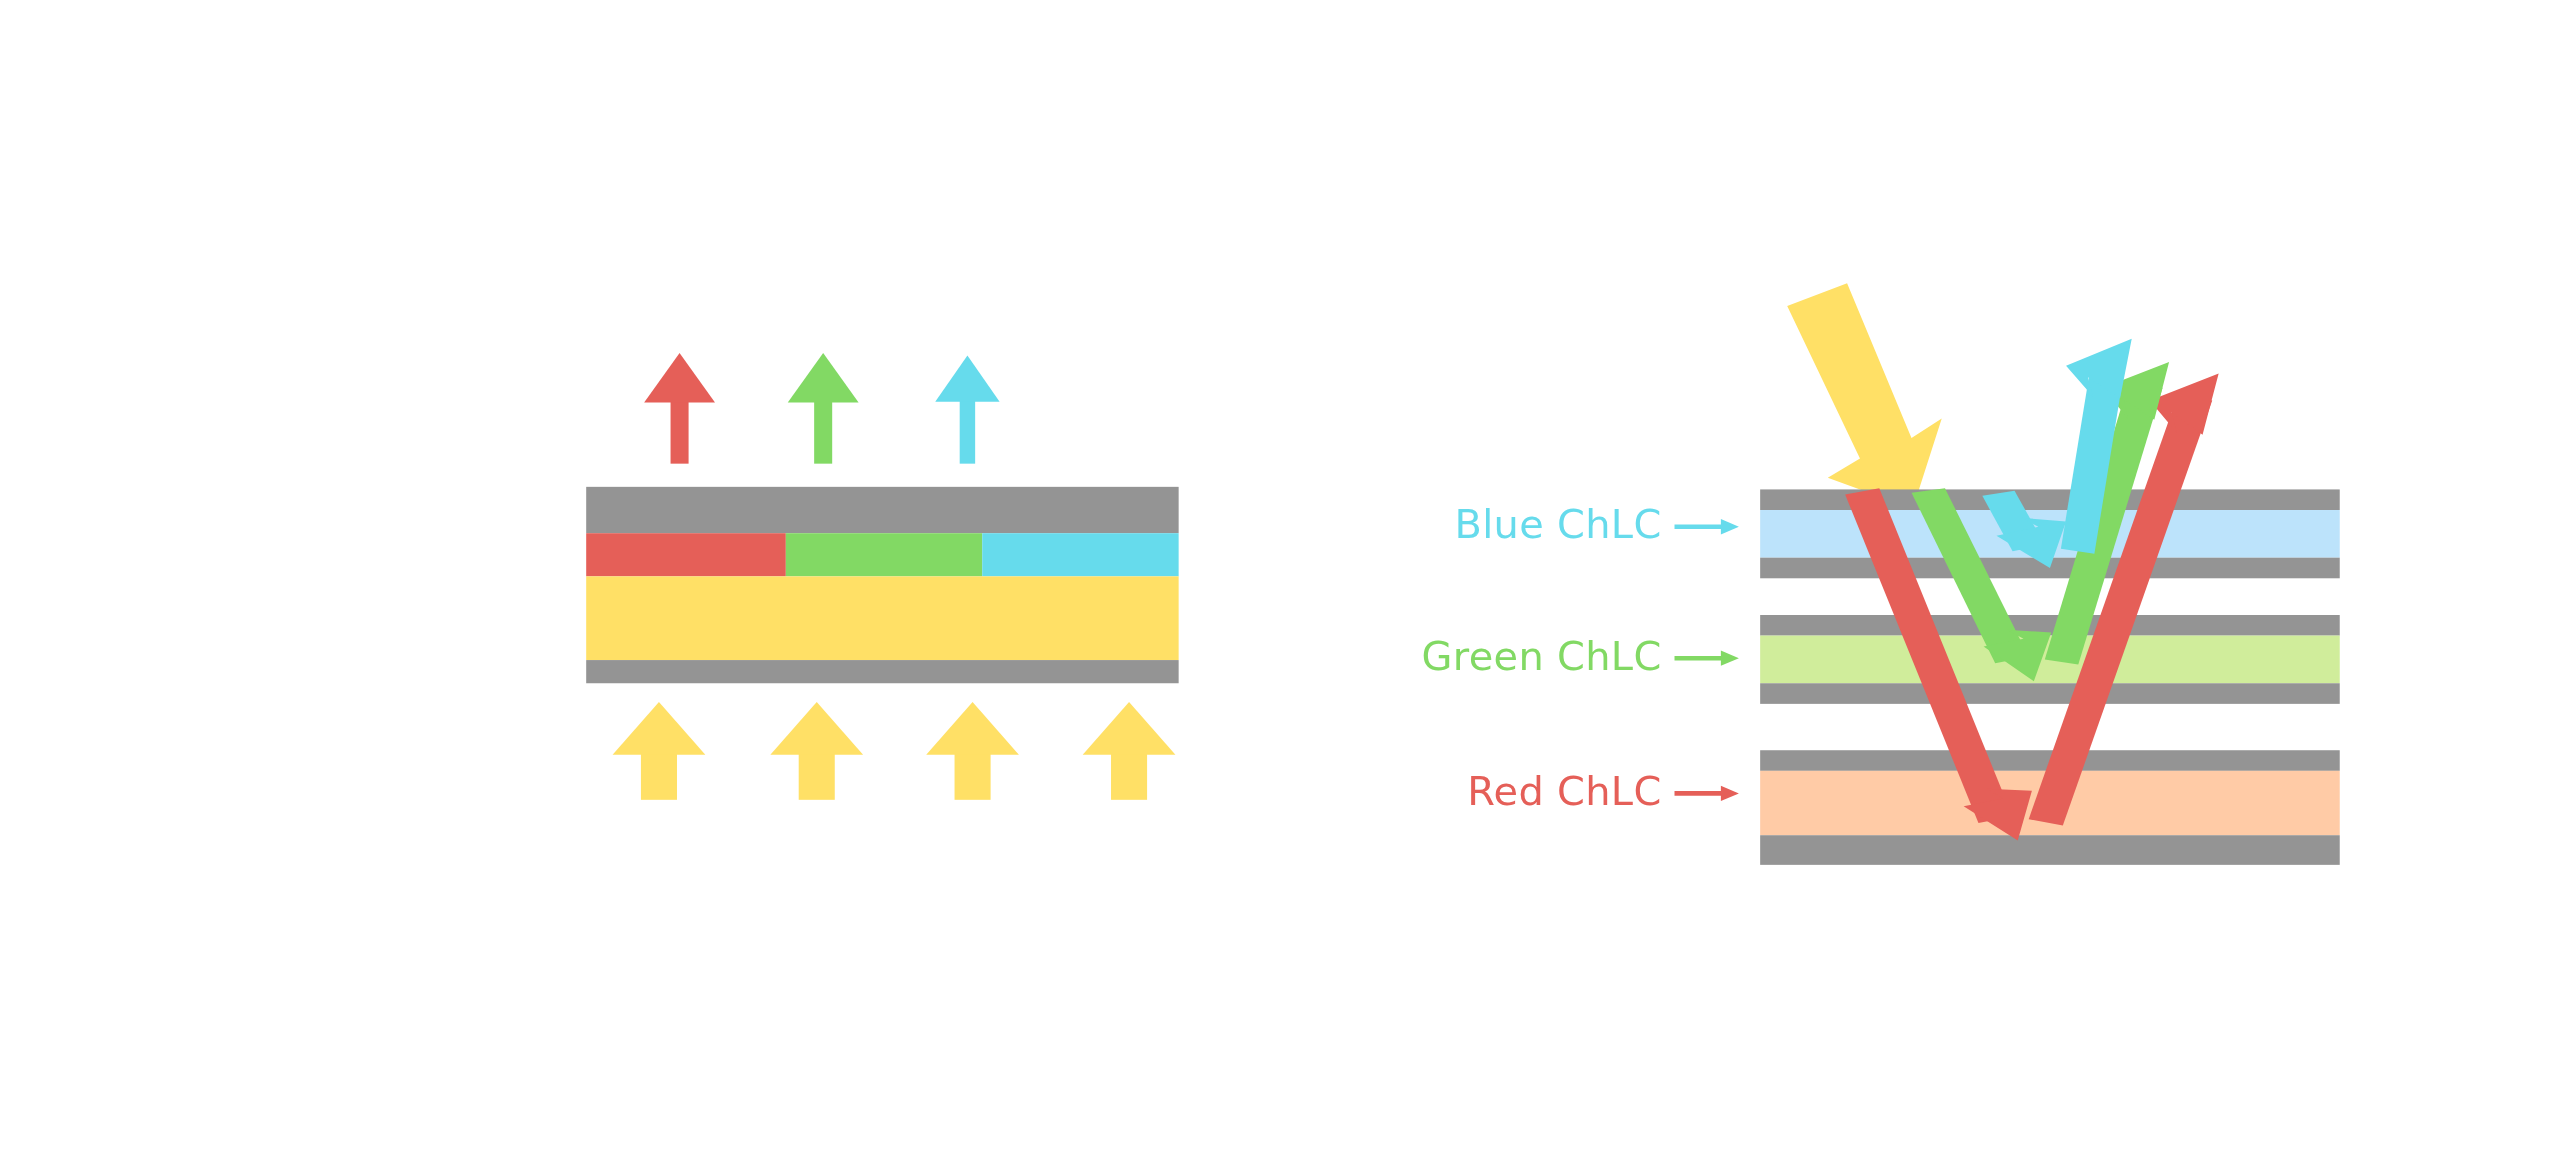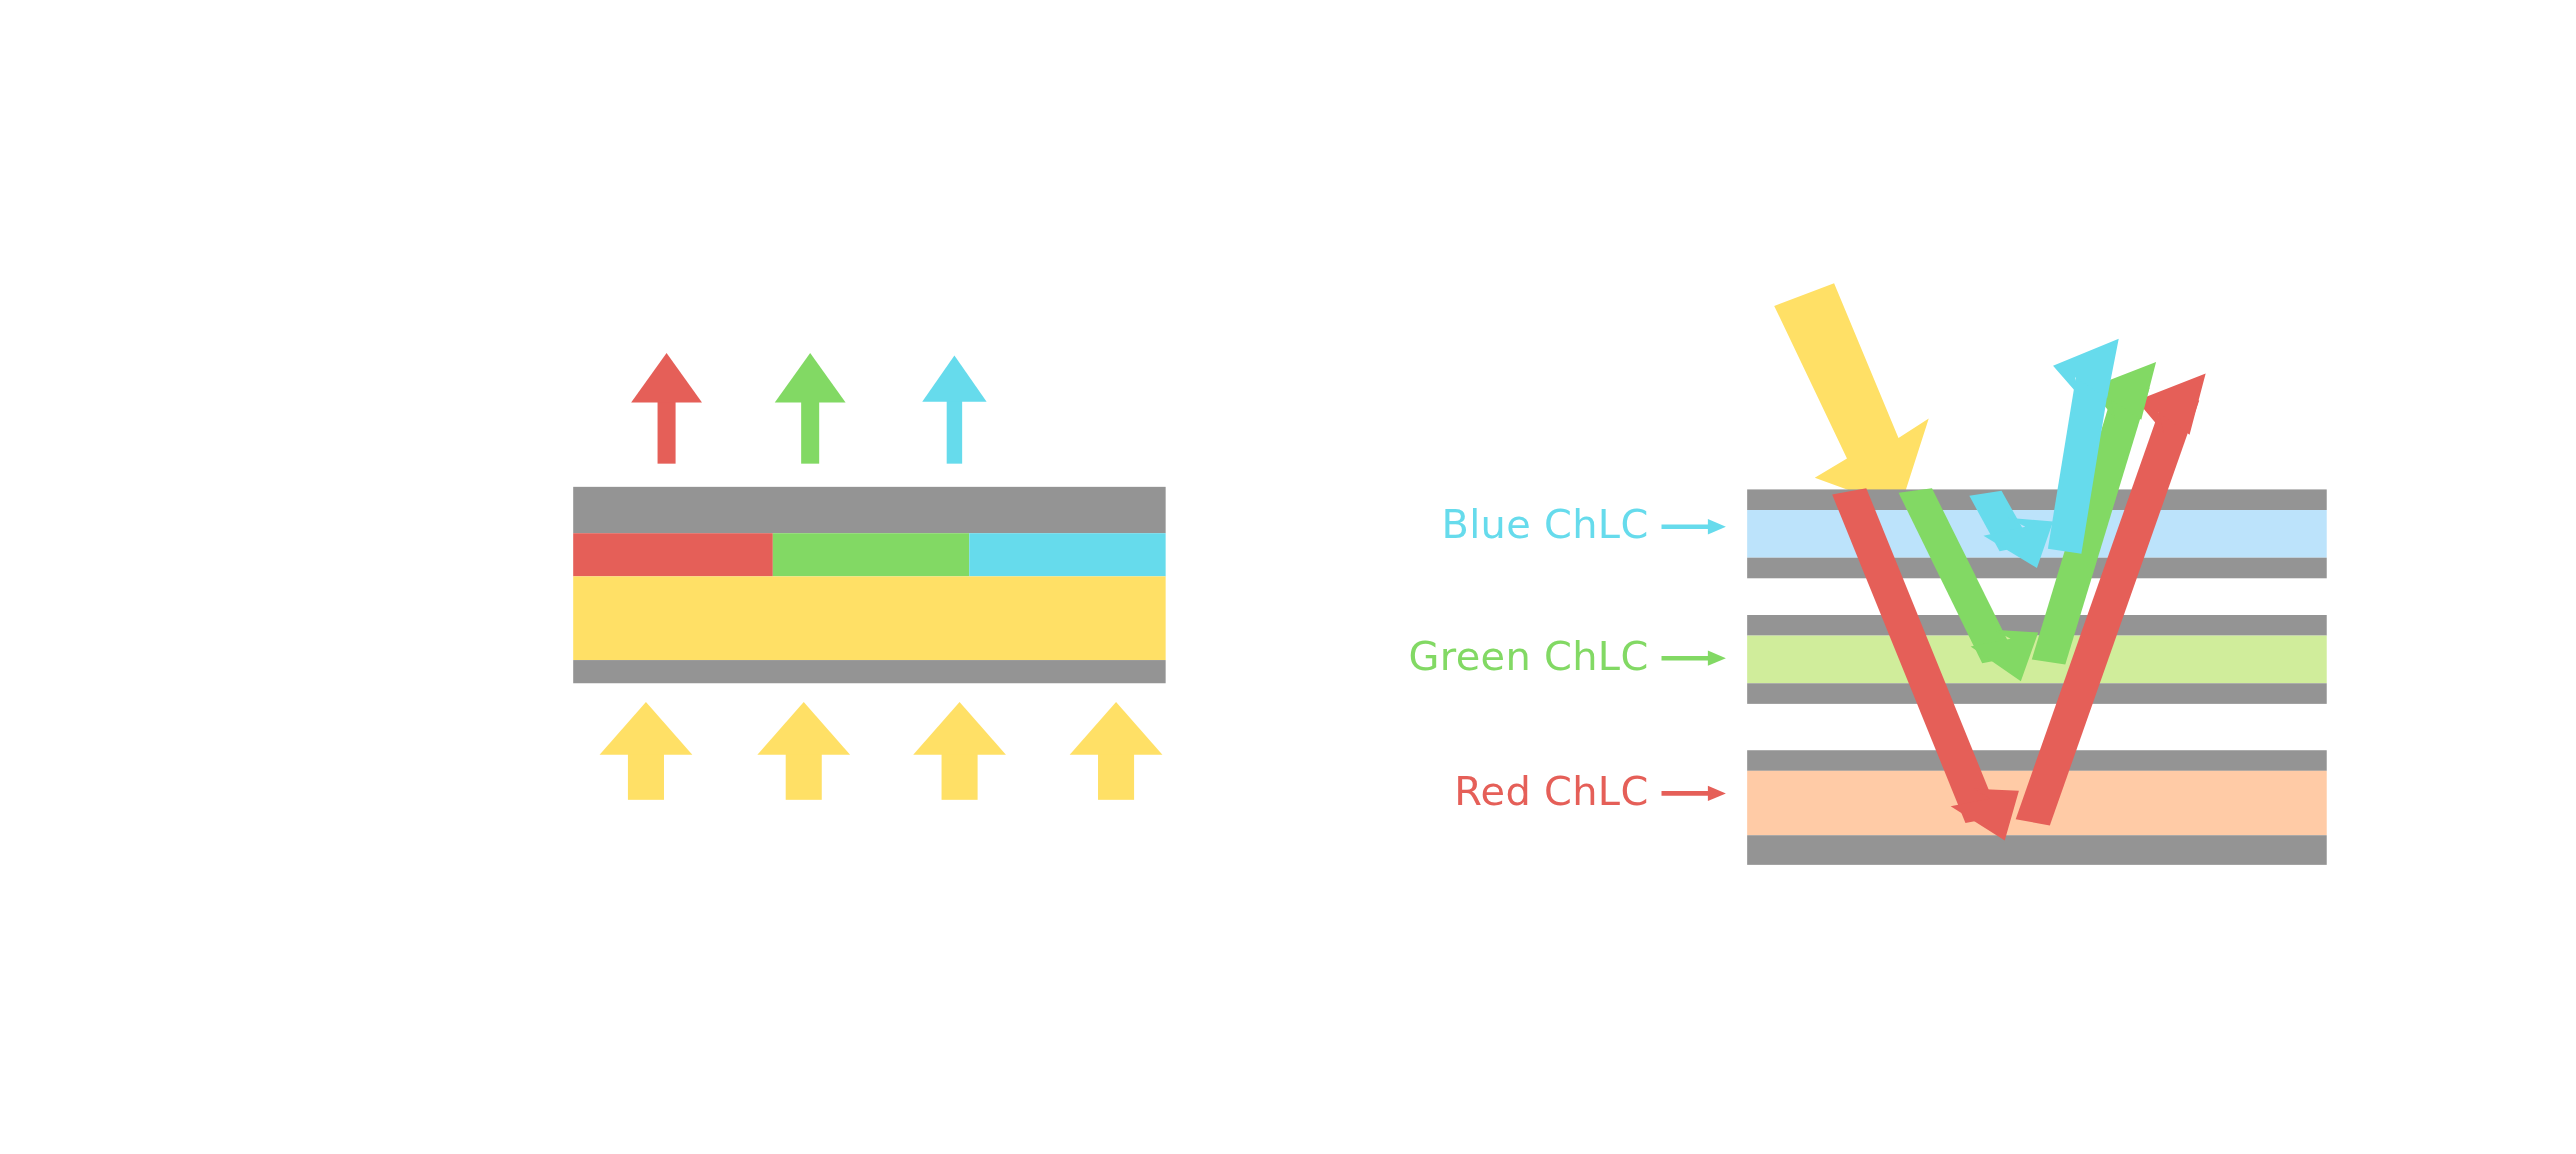--- a/index.html
+++ b/index.html
@@ -1,18 +1,18 @@
 <!DOCTYPE html>
 <html style="font-size:10.3px"><head>
 <meta charset="utf-8">
 <style>
   html,body{margin:0;padding:0;background:#ffffff;}
   body{width:2576px;height:1154px;overflow:hidden;
        font-family:"DejaVu Sans","Liberation Sans",sans-serif;}
-  #stage{position:relative;width:2258px;height:1154px;background:#fff;}
+  #stage{position:relative;width:2258px;height:1154px;background:#fff;margin-left:13px;}
   svg#scene{position:absolute;left:0;top:0;width:2576px;height:1154px;display:block;}
   .lbl{font-family:"DejaVu Sans","Liberation Sans",sans-serif;font-size:62px;
        font-weight:400;letter-spacing:0.5px;}
 </style>
 </head>
 <body>
 
 <div id="stage">
 
 <svg id="scene" viewBox="0 0 4000 1792" xmlns="http://www.w3.org/2000/svg">

